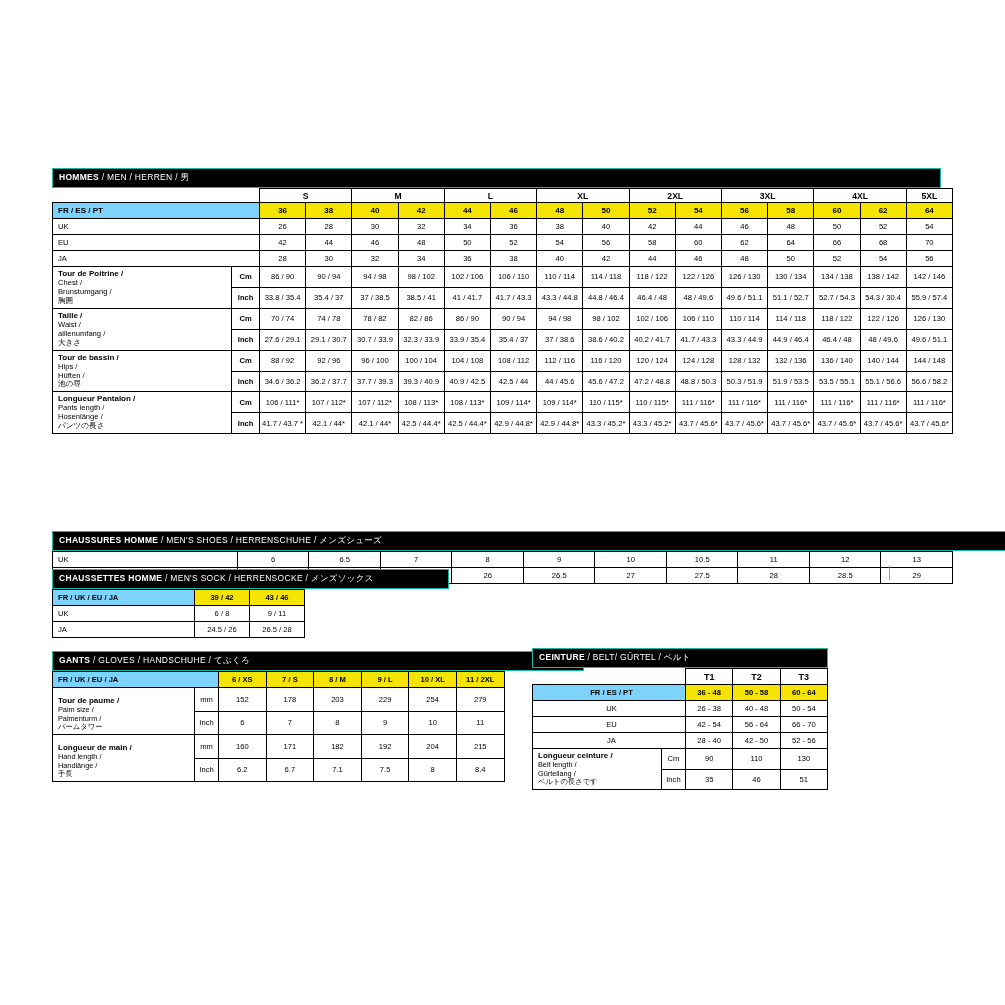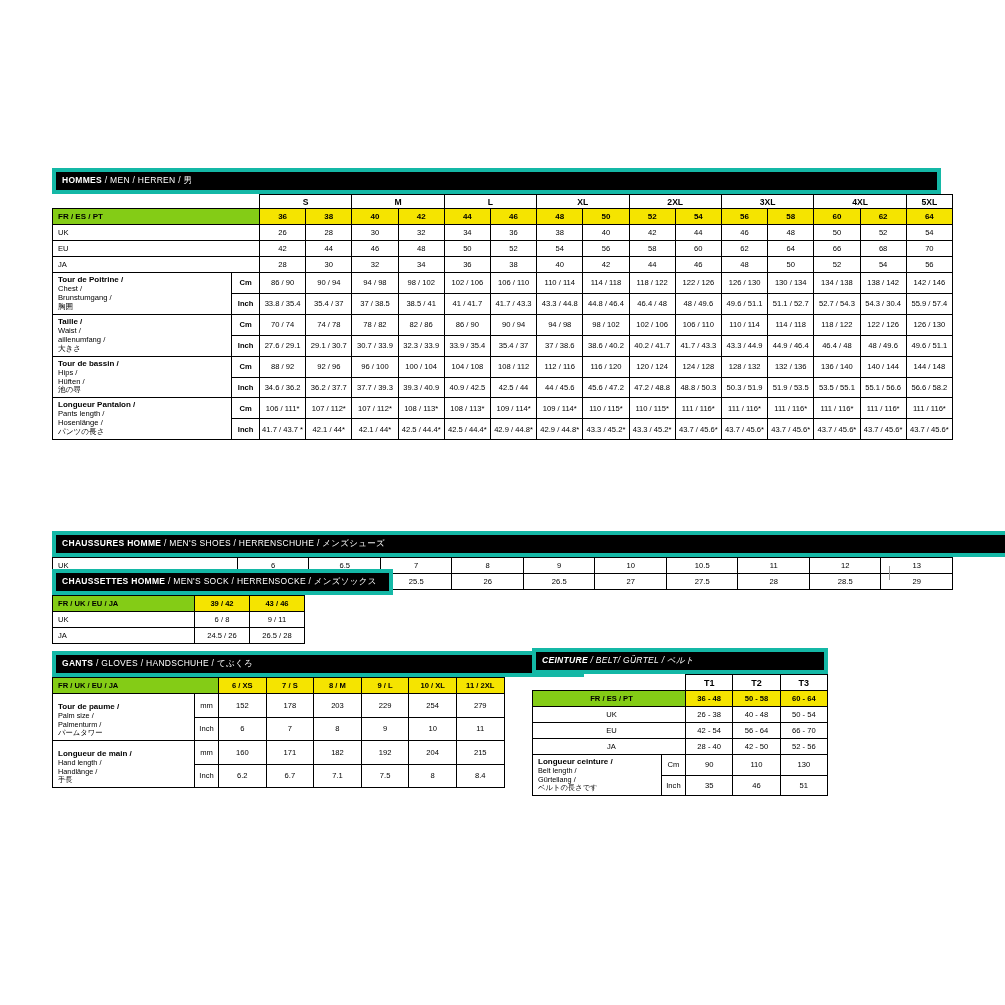--- a/index.html
+++ b/index.html
@@ -10,27 +10,27 @@
 
   
   .blk{position:absolute;}
   #men-block{left:52px;top:168px;}
   #shoes-block{left:52px;top:499px;}
   #socks-block{left:52px;top:569px;}
   #gloves-block{left:52px;top:651px;}
   #belt-block{left:532px;top:648px;}
 
   
-  .titlebar{background:#000;color:#fff;font-size:8.5px;letter-spacing:.3px;padding:3px 6px;white-space:nowrap;border:4px solid #14b8a6;}
+  .titlebar{background:#000;color:#fff;font-size:8.5px;letter-spacing:.3px;padding:3px 6px;white-space:nowrap;border:1px solid #14b8a6;}
   .titlebar b{font-weight:bold;}
   .titlebar .soft{font-weight:normal;}
 
   
   .yel{background:#f5e400;font-weight:bold;}
-  .yel-lbl{background:#84cc16;font-weight:bold;text-align:left;padding-left:5px;}
+  .yel-lbl{background:#7dd3fc;font-weight:bold;text-align:left;padding-left:5px;}
 
   
   .lbl{text-align:left;padding-left:5px;}
   .grp{font-weight:bold;font-size:9px;}
 
   
   #men-table{width:901px;font-size:7.4px;}
   #men-table .c-lbl{width:142px;}
   #men-table .c-unit{width:22px;}
   #men-table .c-v{width:36.6px;}
@@ -411,21 +411,21 @@
         <td>27.5</td>
         <td>28</td>
         <td>28.5</td>
         <td>29</td>
       </tr>
     </tbody>
       </table>
   </div>
 
   <div class="blk" id="socks-block">
-    <div class="titlebar" style="width:341px;box-sizing:border-box;">
+    <div class="titlebar" style="width:397px;box-sizing:border-box;">
       <b>CHAUSSETTES HOMME</b><span class="soft"> / MEN'S SOCK / HERRENSOCKE / メンズソックス</span>
     </div>
     <table id="socks-table">
       <colgroup>
           <col class="c-lbl">
           <col class="c-v">
           <col class="c-v">
         </colgroup>
       <tbody>
           <tr>
@@ -518,21 +518,21 @@
         <td>7.1</td>
         <td>7.5</td>
         <td>8</td>
         <td>8.4</td>
       </tr>
     </tbody>
       </table>
   </div>
 
   <div class="blk" id="belt-block">
-    <div class="titlebar" style="width:296px;box-sizing:border-box;font-style:italic;">
+    <div class="titlebar" style="width:296px;box-sizing:border-box;">
       <b>CEINTURE</b><span class="soft">  / BELT/ GÜRTEL / ベルト</span>
     </div>
     <table id="belt-table">
       <colgroup>
           <col class="c-lbl">
           <col class="c-unit">
           <col class="c-v">
           <col class="c-v">
           <col class="c-v">
         </colgroup>

